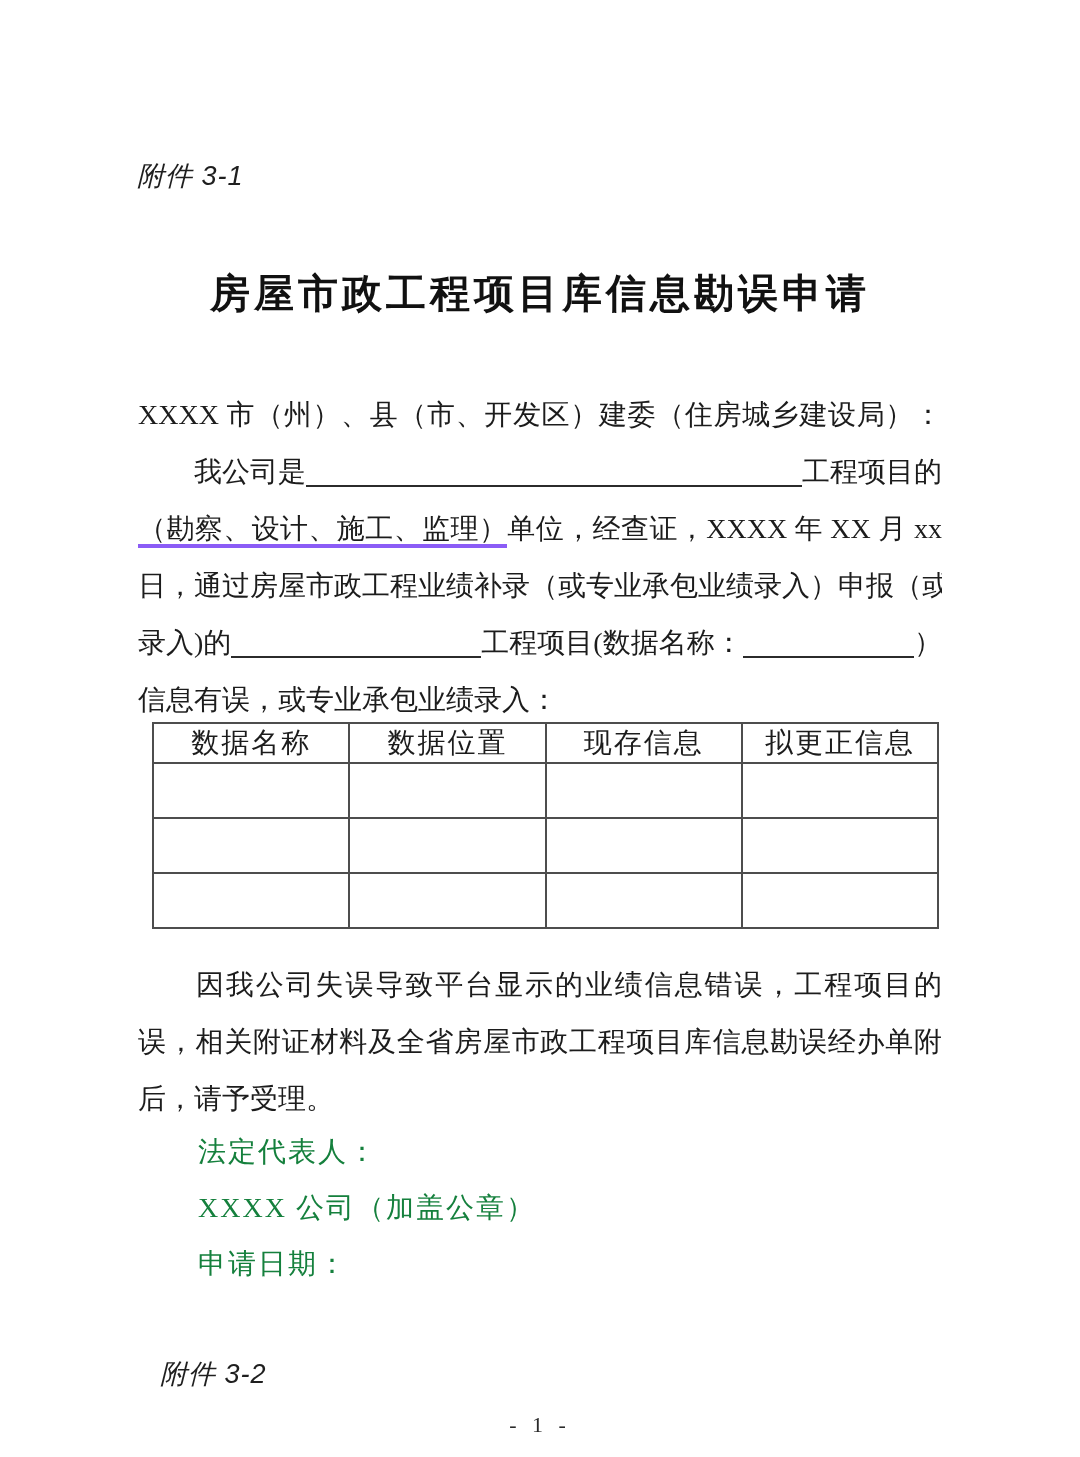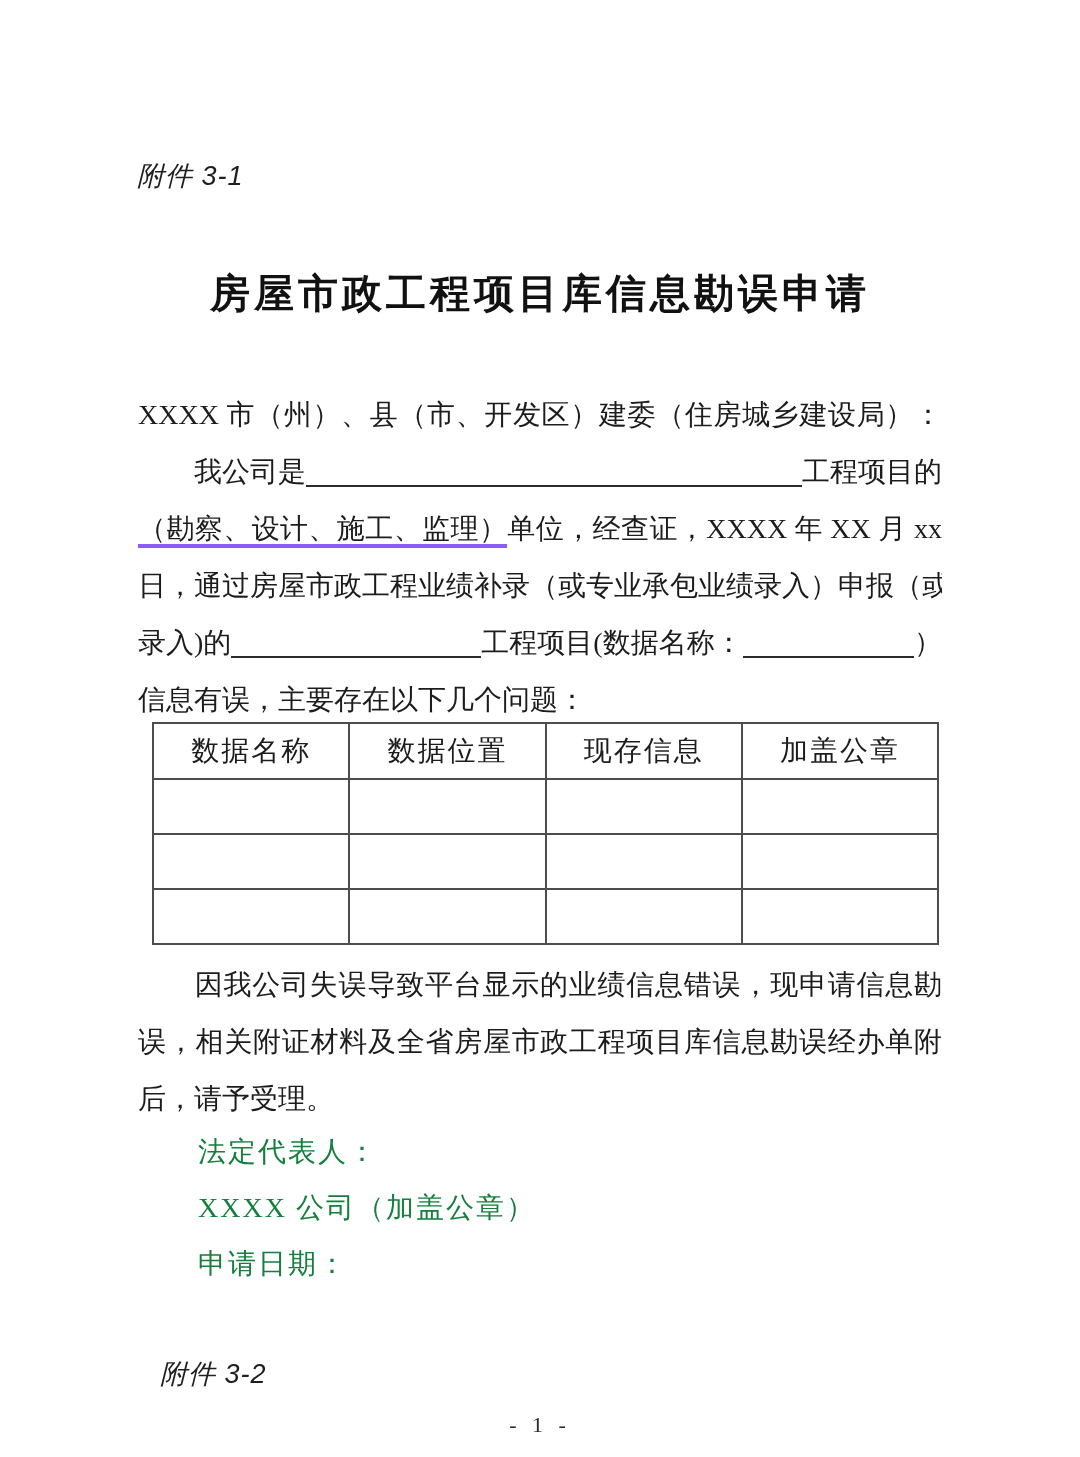--- a/index.html
+++ b/index.html
@@ -86,21 +86,21 @@
     table-layout: fixed;
     font-size: 28px;
     color: #1c1c1c;
   }
   .form-table th, .form-table td {
     border: 2px solid #4d4d4d;
     text-align: center;
     font-weight: 400;
     letter-spacing: 2px;
   }
-  .form-table th { height: 56px; }
+  .form-table th { height: 40px; }
   .form-table td { height: 55px; }
 
   .sig-block {
     position: absolute;
     left: 148px;
     width: 804px;
     top: 1124px;
     padding-left: 50px;
     font-size: 28px;
     color: #15803d;
@@ -148,30 +148,30 @@
     <div class="line justify">日，通过房屋市政工程业绩补录（或专业承包业绩录入）申报（或</div>
 
     <div class="line flexline">
       <span>录入)的</span>
       <span class="blank fixed250"></span>
       <span>工程项目(数据名称：</span>
       <span class="blank grow"></span>
       <span>）</span>
     </div>
 
-    <div class="line">信息有误，主要存在以下几个问题：</div>
+    <div class="line">信息有误，或专业承包业绩录入：</div>
   </div>
 
   <table class="form-table">
     <thead>
       <tr>
         <th>数据名称</th>
         <th>数据位置</th>
         <th>现存信息</th>
-        <th>加盖公章</th>
+        <th>拟更正信息</th>
       </tr>
     </thead>
     <tbody>
       <tr>
         <td></td>
         <td></td>
         <td></td>
         <td></td>
       </tr>
       <tr>
@@ -184,21 +184,21 @@
         <td></td>
         <td></td>
         <td></td>
         <td></td>
       </tr>
     </tbody>
   </table>
 
   <div id="para2" class="body-block">
     <div class="line justify">
-      <span class="indent2"></span><span>因我公司失误导致平台显示的业绩信息错误，现申请信息勘</span>
+      <span class="indent2"></span><span>因我公司失误导致平台显示的业绩信息错误，工程项目的</span>
     </div>
     <div class="line justify">误，相关附证材料及全省房屋市政工程项目库信息勘误经办单附</div>
     <div class="line">后，请予受理。</div>
   </div>
 
   <div class="sig-block">
     <div class="sig-line">法定代表人：</div>
     <div class="sig-line">XXXX 公司（加盖公章）</div>
     <div class="sig-line">申请日期：</div>
   </div>

